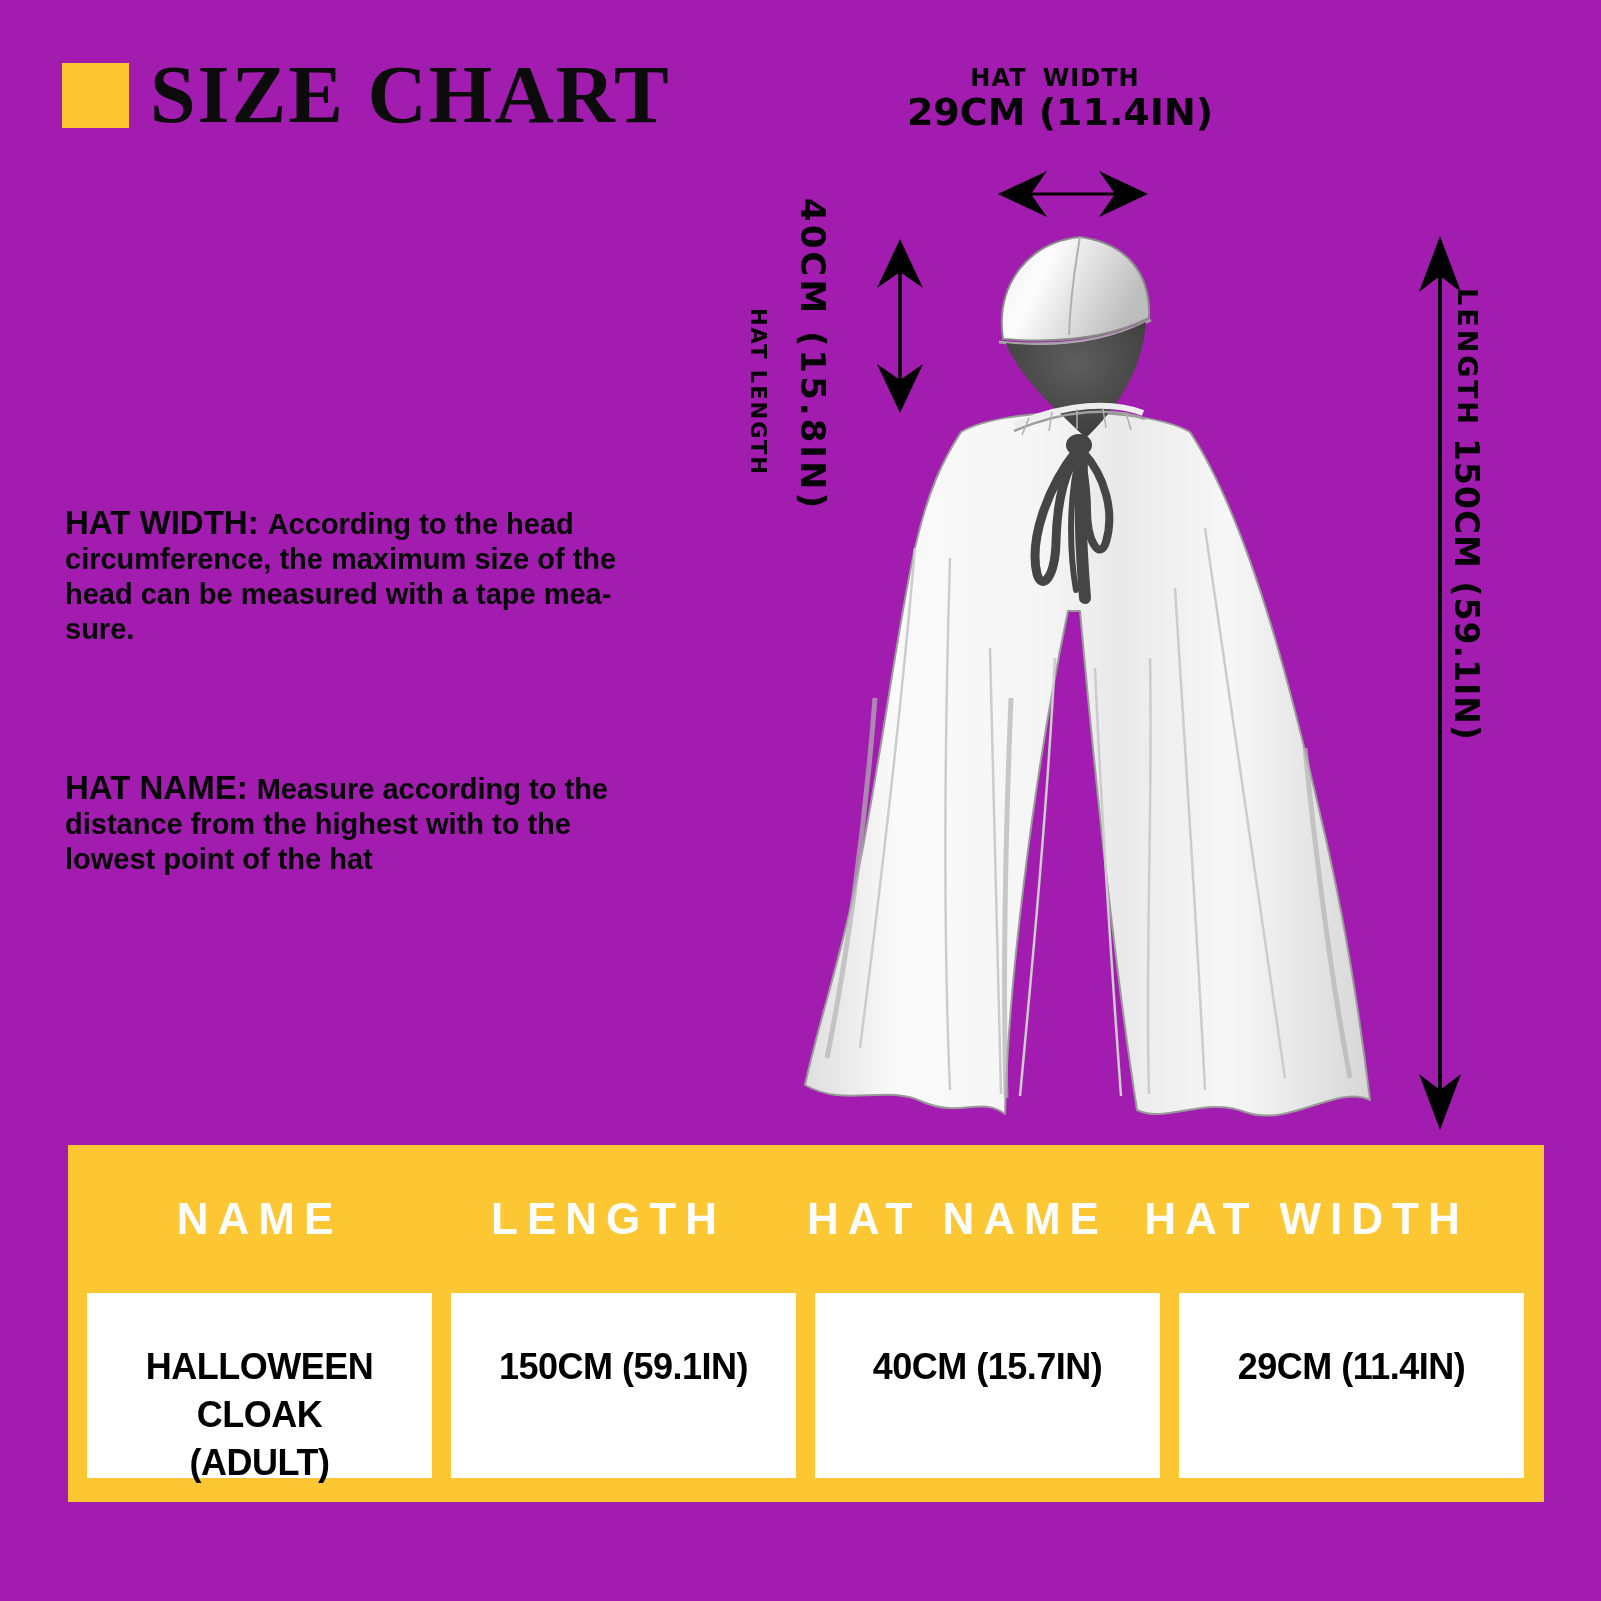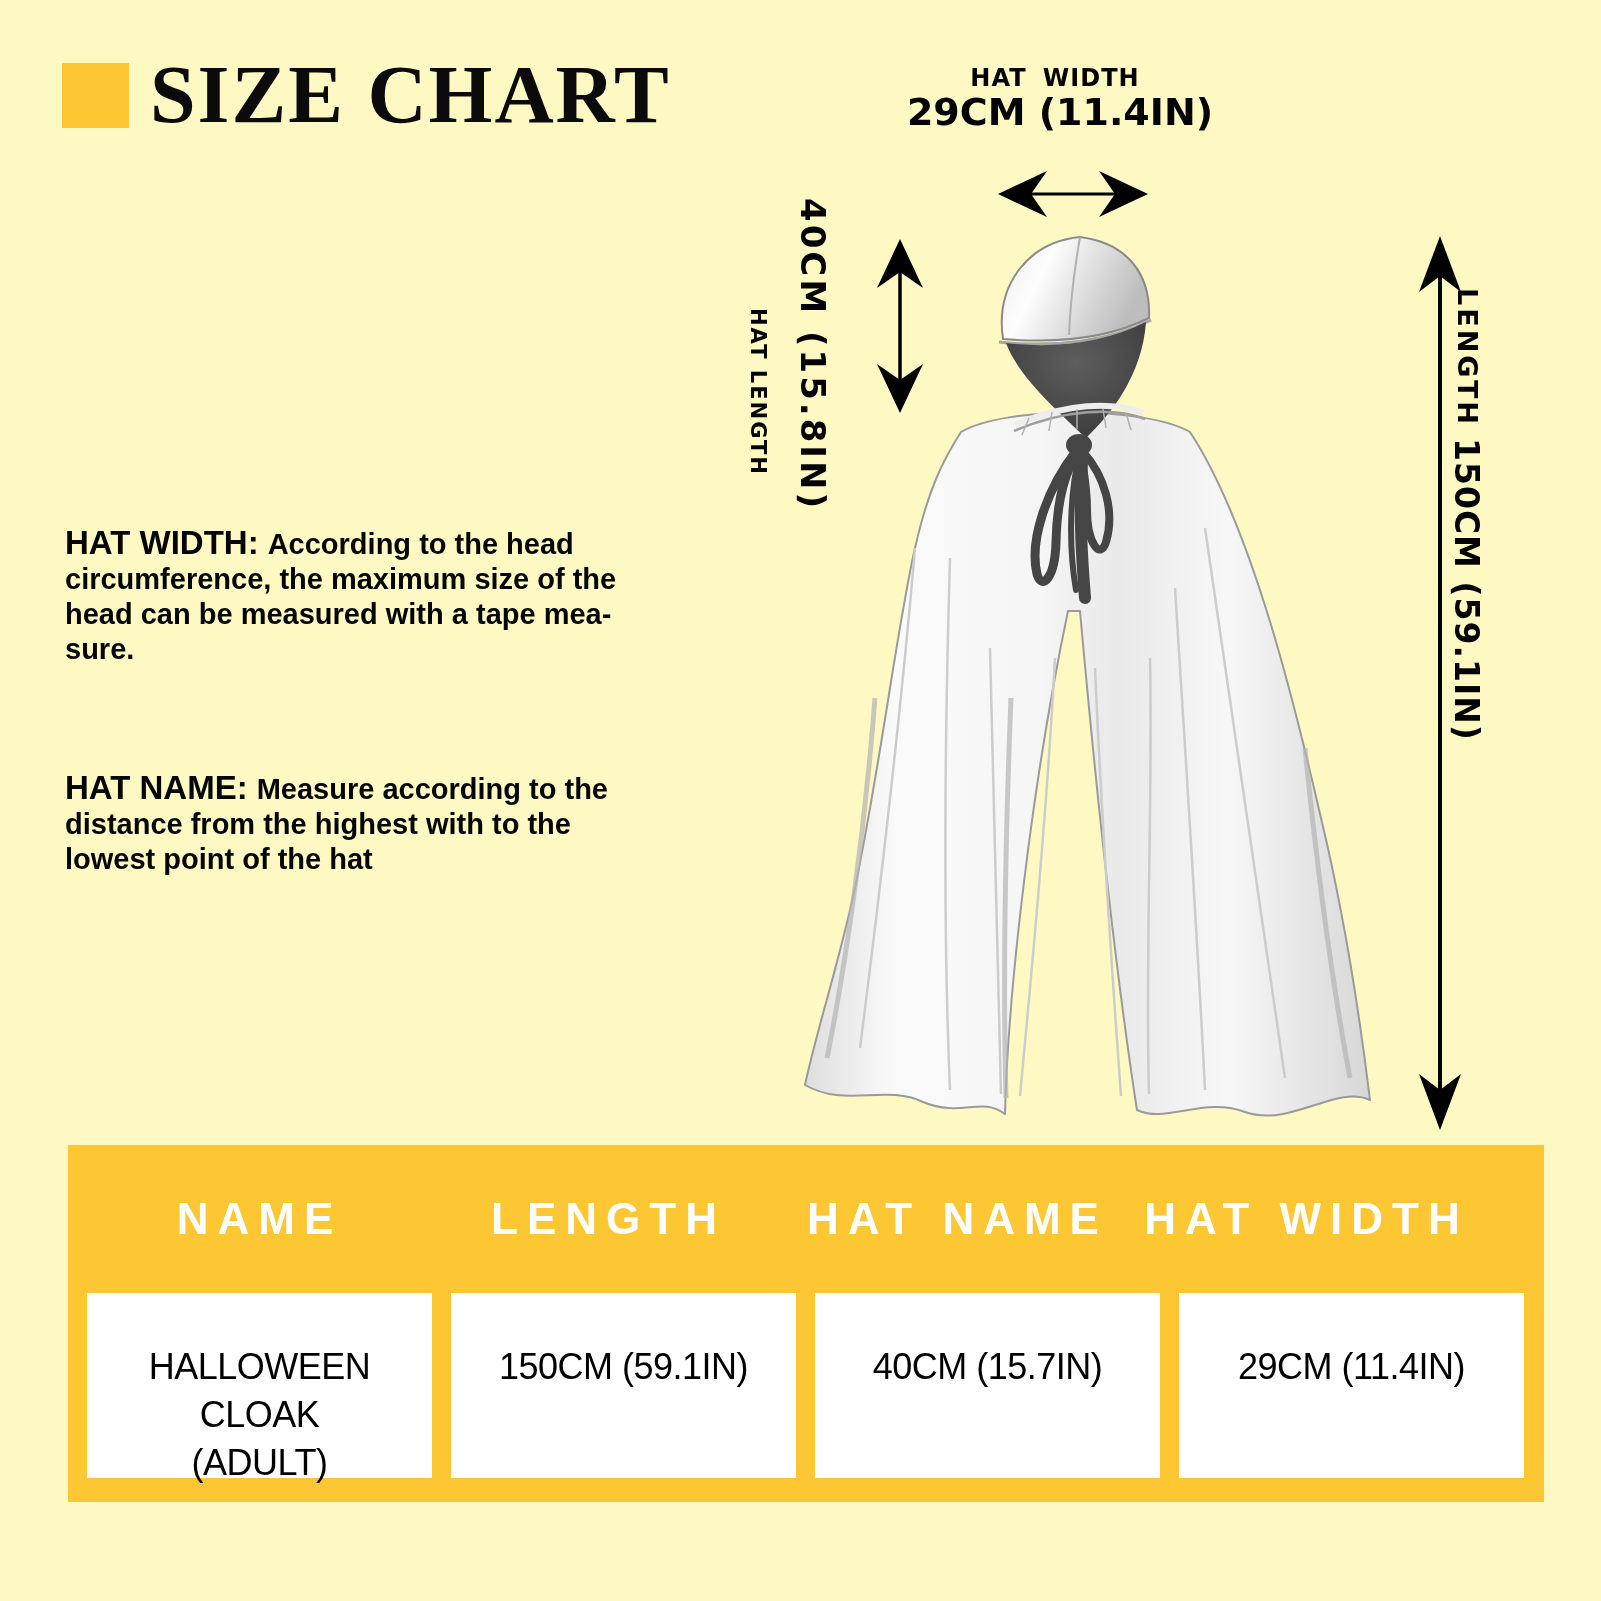--- a/index.html
+++ b/index.html
@@ -1,35 +1,35 @@
 <!DOCTYPE html>
 <html><head>
 <meta charset="utf-8">
 <style>
   html,body{margin:0;padding:0;background:#ffffff;}
   #canvas{
-    position:relative;width:1601px;height:1601px;background:#fef9c3;overflow:hidden;
+    position:relative;width:1601px;height:1601px;background:#a21caf;overflow:hidden;
     font-family:"Liberation Sans",sans-serif;color:#000;
   }
   .abs{position:absolute;}
 
   
   .title-square{left:62px;top:63px;width:67px;height:65px;}
   .page-title{
     left:150px;top:48px;width:700px;
     font-family:"Liberation Serif",serif;font-weight:bold;
     font-size:82px;letter-spacing:2px;color:#0b0b0b;white-space:nowrap;
   }
 
   
   .desc{left:65px;width:690px;font-weight:bold;font-size:29px;line-height:35px;color:#050505;}
   .desc-label{font-size:33px;margin-right:9px;}
   .desc-text{white-space:pre-line;}
   .desc-1{top:232px;}
-  .desc-2{top:505px;margin-top:20px;}
+  .desc-2{top:505px;}
   .desc-3{top:770px;}
 
   
   .meas{font-family:"DejaVu Sans",sans-serif;font-weight:bold;color:#030303;}
   .hatwidth-label{left:905px;top:64px;width:300px;text-align:center;font-size:24px;letter-spacing:1px;word-spacing:7px;}
   .hatwidth-value{left:880px;top:90px;width:360px;text-align:center;font-size:38px;letter-spacing:0px;}
   .vtext{writing-mode:vertical-rl;}
   .hatlength-label{left:746px;top:308px;height:200px;font-size:21px;letter-spacing:2px;}
   .hatlength-value{left:793px;top:198px;height:380px;font-size:34px;letter-spacing:3px;}
   .length-label{left:1452px;top:288px;height:140px;font-size:27px;letter-spacing:3px;}
@@ -39,21 +39,21 @@
   .size-table{left:68px;top:1145px;width:1476px;height:357px;}
   .table-header-row{position:absolute;left:19px;top:0;width:1438px;height:148px;display:flex;gap:4px;}
   .table-header-cell{
     width:345px;display:flex;align-items:center;justify-content:center;
     color:#ffffff;font-weight:bold;font-size:44px;letter-spacing:9px;
   }
   .table-body-row{position:absolute;left:19px;top:148px;width:1438px;height:185px;display:flex;gap:19px;}
   .table-cell{
     width:345px;background:#ffffff;display:flex;justify-content:center;
     padding-top:50px;box-sizing:border-box;
-    font-weight:normal;font-size:36px;line-height:48px;letter-spacing:-0.5px;
+    font-weight:bold;font-size:36px;line-height:48px;letter-spacing:-0.5px;
     text-align:center;white-space:pre-line;
   }
 </style>
 </head>
 <body>
 
 <div id="canvas">
 
   <div class="abs title-square" style="background:#FCC733;"></div>
   <div class="abs page-title">SIZE CHART</div>

